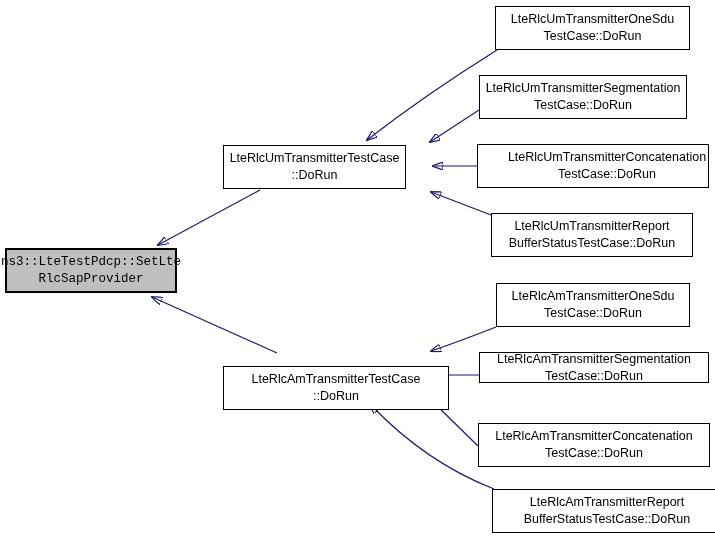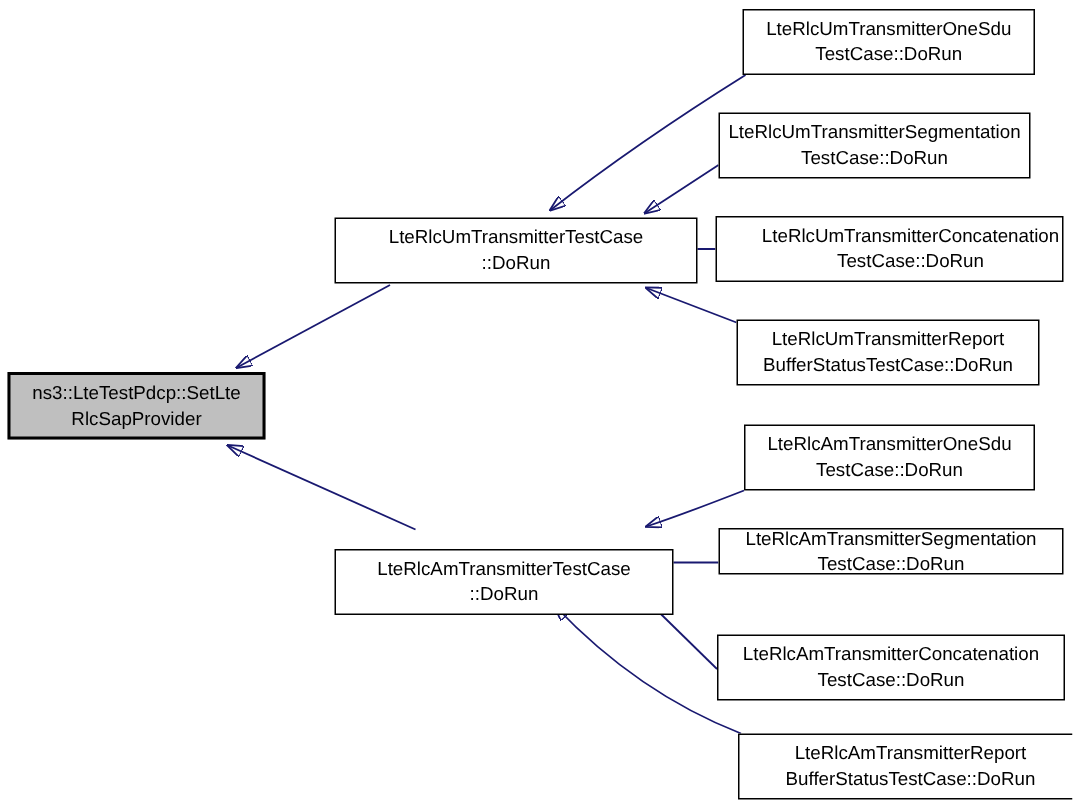--- a/index.html
+++ b/index.html
@@ -28,20 +28,21 @@
     text-align:center;
     font-size:12.5px;line-height:1.35;
     color:#000;
     white-space:nowrap;
     cursor:pointer;
   }
   .node.root{
     background:var(--highlight-fill);
     border-width:2px;
     cursor:default;
+    font-family:Liberation Mono, monospace;
   }
 </style>
 </head>
 <body>
 
 <div id="canvas">
 
   <svg id="edges" width="715" height="541" viewBox="0 0 715 541">
     <defs>
       <marker id="arrow" markerUnits="userSpaceOnUse" markerWidth="11" markerHeight="8" viewBox="0 0 11 8" refX="10" refY="4" orient="auto">
@@ -58,21 +59,21 @@
     <path d="M479,375 L433,375" marker-end="url(#arrow)"></path>
     <path d="M478,446 L431,400" marker-end="url(#arrow)"></path>
     <path d="M494,489 Q425,462 370,404" marker-end="url(#arrow)"></path>
   </svg>
 
   <div class="node root" style="left:5px;top:248px;width:172px;height:45px;">
     <span>ns3::LteTestPdcp::SetLte</span>
     <span>RlcSapProvider</span>
   </div>
 
-  <div class="node" style="left:223px;top:145px;width:242px;height:44px;">
+  <div class="node" style="left:223px;top:145px;width:183px;height:44px;">
     <span>LteRlcUmTransmitterTestCase</span>
     <span>::DoRun</span>
   </div>
 
   <div class="node" style="left:223px;top:366px;width:226px;height:44px;">
     <span>LteRlcAmTransmitterTestCase</span>
     <span>::DoRun</span>
   </div>
 
   <div class="node" style="left:495px;top:6px;width:195px;height:44px;">

